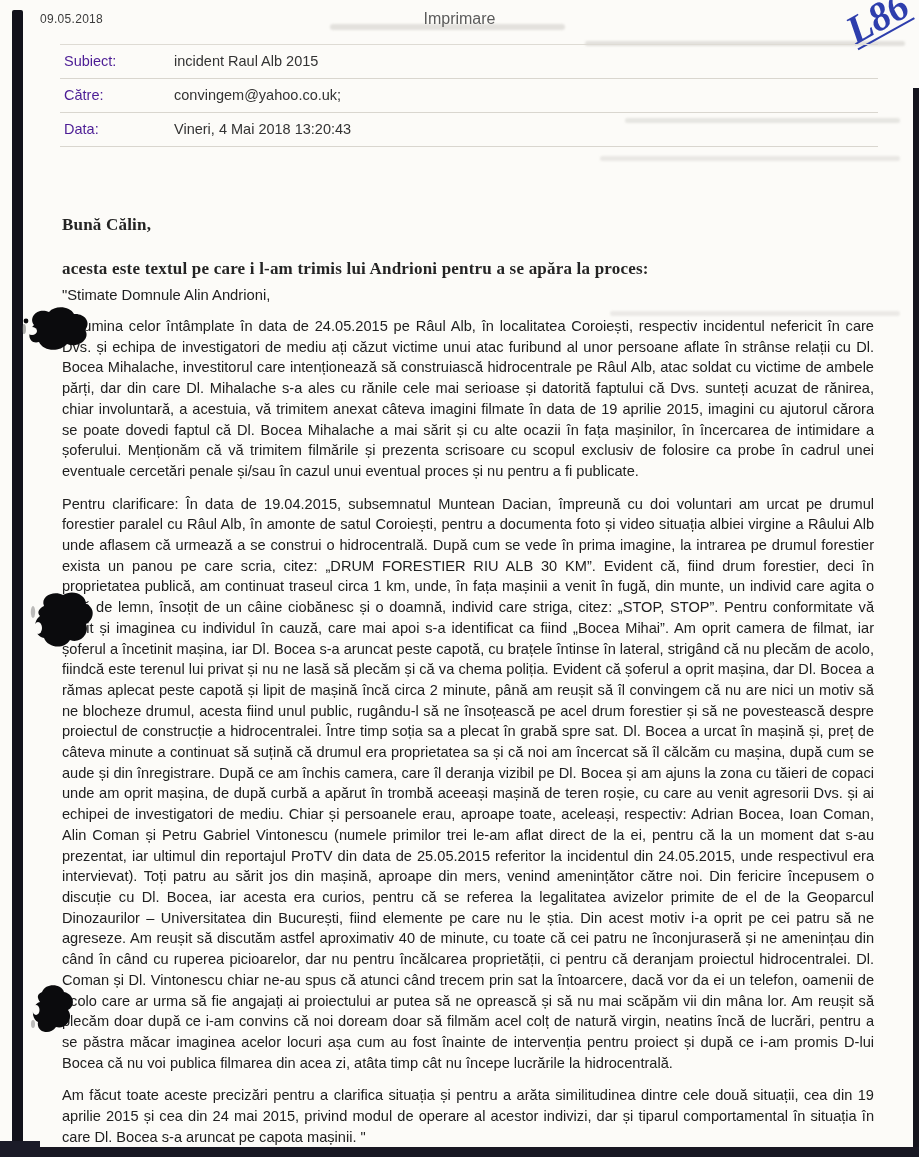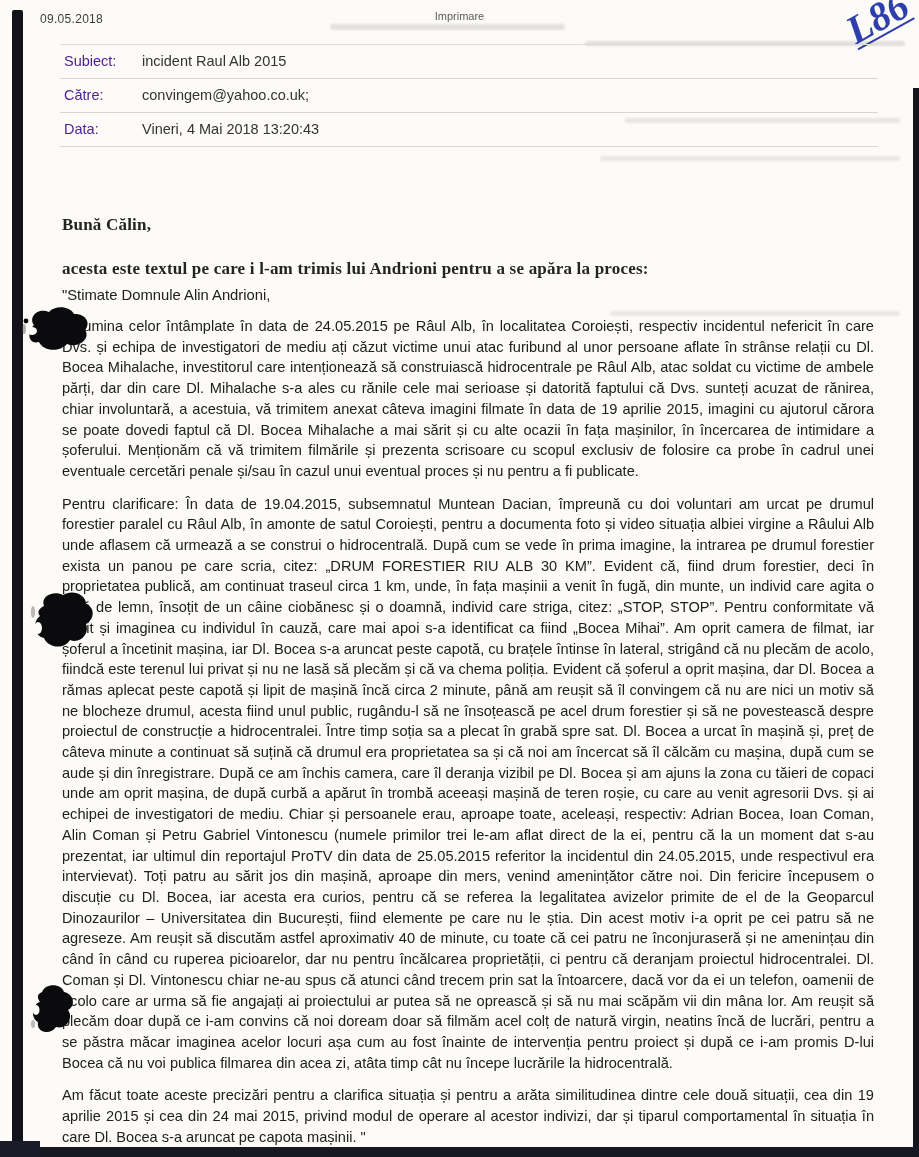--- a/index.html
+++ b/index.html
@@ -15,34 +15,34 @@
   .corner-bl  { position:absolute; left:0; bottom:0; width:40px; height:16px; background:#1b1b28; }
   .streak { position:absolute; border-radius:3px; filter:blur(1px); }
   .s1 { top:24px;  left:330px; width:235px; height:6px; background:rgba(160,158,150,.28); }
   .s2 { top:41px;  left:585px; width:320px; height:5px; background:rgba(168,166,158,.30); }
   .s3 { top:118px; left:625px; width:275px; height:5px; background:rgba(168,166,158,.25); }
   .s4 { top:311px; left:610px; width:290px; height:5px; background:rgba(168,166,158,.20); }
   .s5 { top:156px; left:600px; width:300px; height:5px; background:rgba(168,166,158,.22); }
 
   
   .print-date  { position:absolute; top:12px; left:40px; font-size:12px; color:#3c3c3c; letter-spacing:.3px; }
-  .print-title { position:absolute; top:10px; left:0; width:919px; text-align:center; font-size:11px; color:#5b5b5b; }
+  .print-title { position:absolute; top:10px; left:0; width:919px; text-align:center; font-size:16px; color:#5b5b5b; }
   .hand-mark {
     position:absolute; top:-6px; left:845px;
     font-family:"Liberation Serif", serif; font-style:italic; font-weight:bold;
     font-size:40px; color:#2e3ead; transform:rotate(-29deg);
     text-decoration:underline; text-underline-offset:4px; text-decoration-thickness:2px;
   }
 
   
   .fields { position:absolute; top:44px; left:60px; width:818px; }
   .field-row { border-bottom:1px solid #d9d6cf; padding:8px 0 9px 4px; font-size:14.5px; }
   .field-row:first-child { border-top:1px solid #dedbd4; }
   .field-label { display:inline-block; width:74px; font-weight:normal; color:#4c1d95; }
-  .field-value { color:#333; }
+  .field-value { color:#333;margin-left:32px; }
 
   
   .letter { position:absolute; top:215px; left:62px; width:812px; }
   .greeting, .intro {
     font-family:"Liberation Serif", serif; font-size:17px; color:#242424; margin:0 0 24px 0; letter-spacing:.2px;font-weight:bold;
   }
   .intro { margin-bottom:8px; }
   .salutation { font-size:14.8px; margin:0 0 13px 0; color:#202020; }
   .para {
     margin:0 0 12px 0; text-align:justify;

